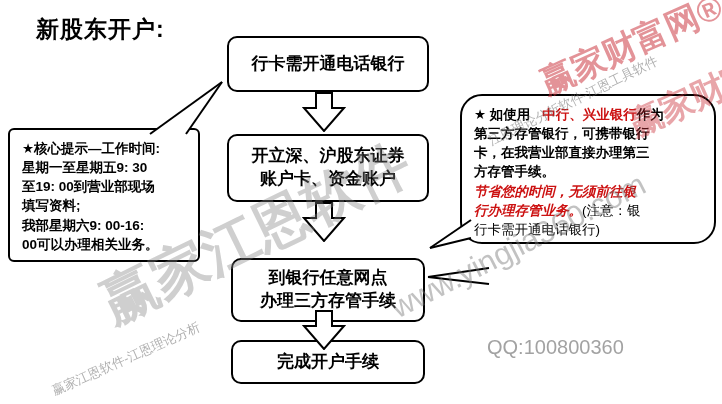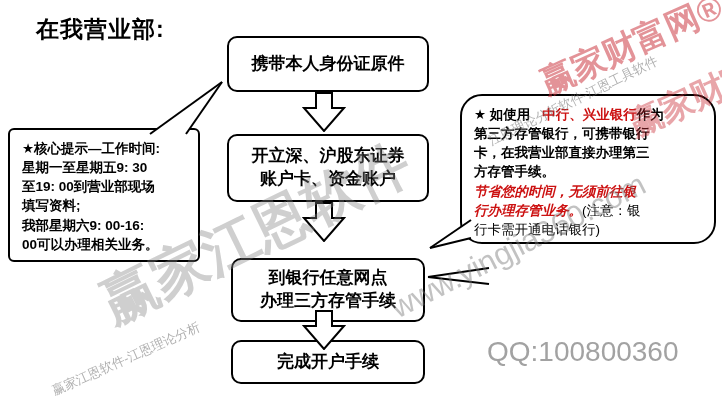--- a/index.html
+++ b/index.html
@@ -26,30 +26,30 @@
   .seg-banks{color:#cc1111;padding-left:12px;}
   .seg-red{color:#cc1111;font-style:italic;}
   .seg-note{font-weight:normal;}
   .wm{position:absolute;pointer-events:none;white-space:nowrap;z-index:30;}
   .wm-brand{left:88px;top:196px;font-size:56px;font-weight:bold;color:rgba(130,130,130,0.38);transform:rotate(-26deg);}
   .wm-site{left:378px;top:228px;font-size:31px;color:rgba(120,120,120,0.45);transform:rotate(-27deg);}
   .wm-red1{left:534px;top:22px;font-size:34px;font-weight:bold;color:rgba(200,40,50,0.50);transform:rotate(-24deg);}
   .wm-red2{left:622px;top:64px;font-size:34px;font-weight:bold;color:rgba(200,40,50,0.42);transform:rotate(-24deg);}
   .wm-tag-top{left:480px;top:92px;font-size:13px;color:rgba(110,110,110,0.55);transform:rotate(-26deg);}
   .wm-tag-bottom{left:46px;top:350px;font-size:13px;color:rgba(110,110,110,0.55);transform:rotate(-24deg);}
-  .wm-qq{left:487px;top:336px;font-size:28px;color:rgba(100,100,100,0.60);}
+  .wm-qq{left:487px;top:336px;font-size:20px;color:rgba(100,100,100,0.60);}
 </style>
 </head>
 <body>
 
 <div class="canvas">
 
-  <h1 class="title">在我营业部:</h1>
+  <h1 class="title">新股东开户:</h1>
 
-  <div class="box box1">携带本人身份证原件</div>
+  <div class="box box1">行卡需开通电话银行</div>
   <div class="box box2">开立深、沪股东证券
 账户卡、资金账户</div>
   <div class="box box3">到银行任意网点
 办理三方存管手续</div>
   <div class="box box4">完成开户手续</div>
 
   <svg class="arrow a1" width="44" height="40" viewBox="0 0 44 40">
     <polygon points="14,1 30,1 30,16 42,16 22,39 2,16 14,16" fill="#fff" stroke="#000" stroke-width="2"></polygon>
   </svg>
   <svg class="arrow a2" width="44" height="40" viewBox="0 0 44 40">

